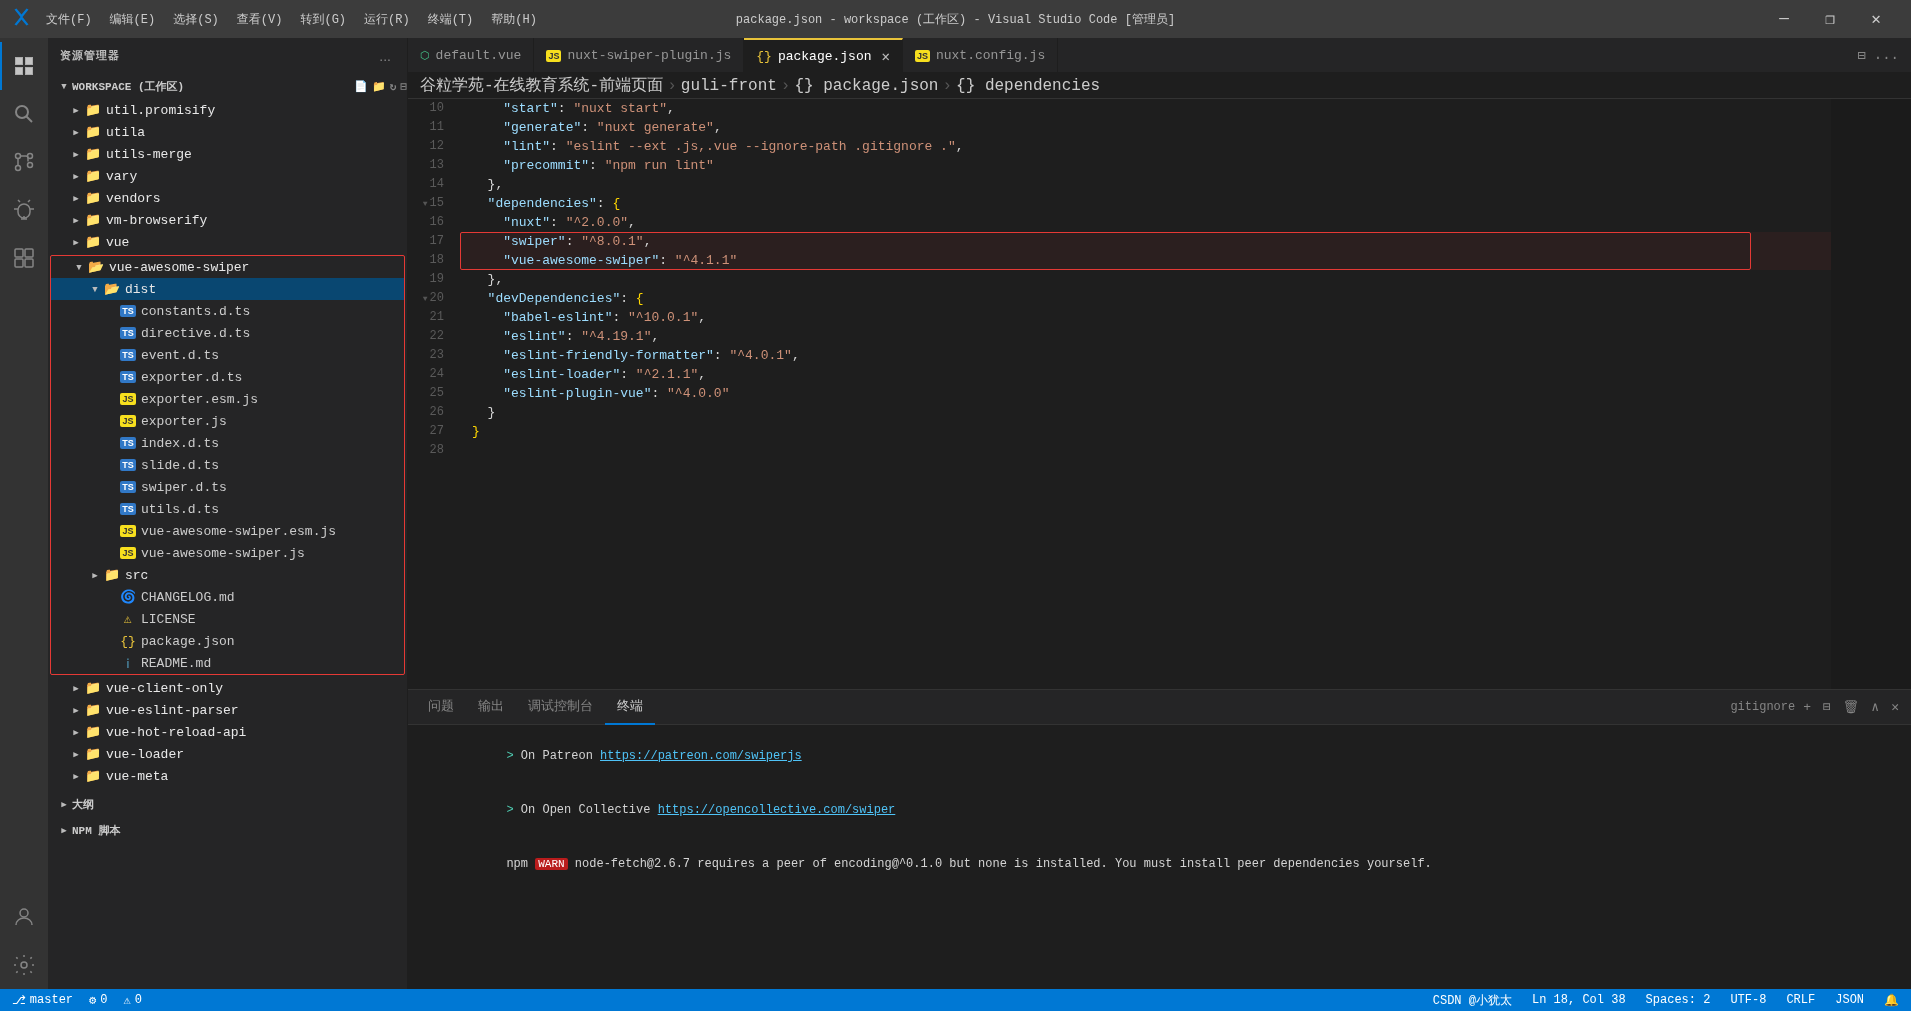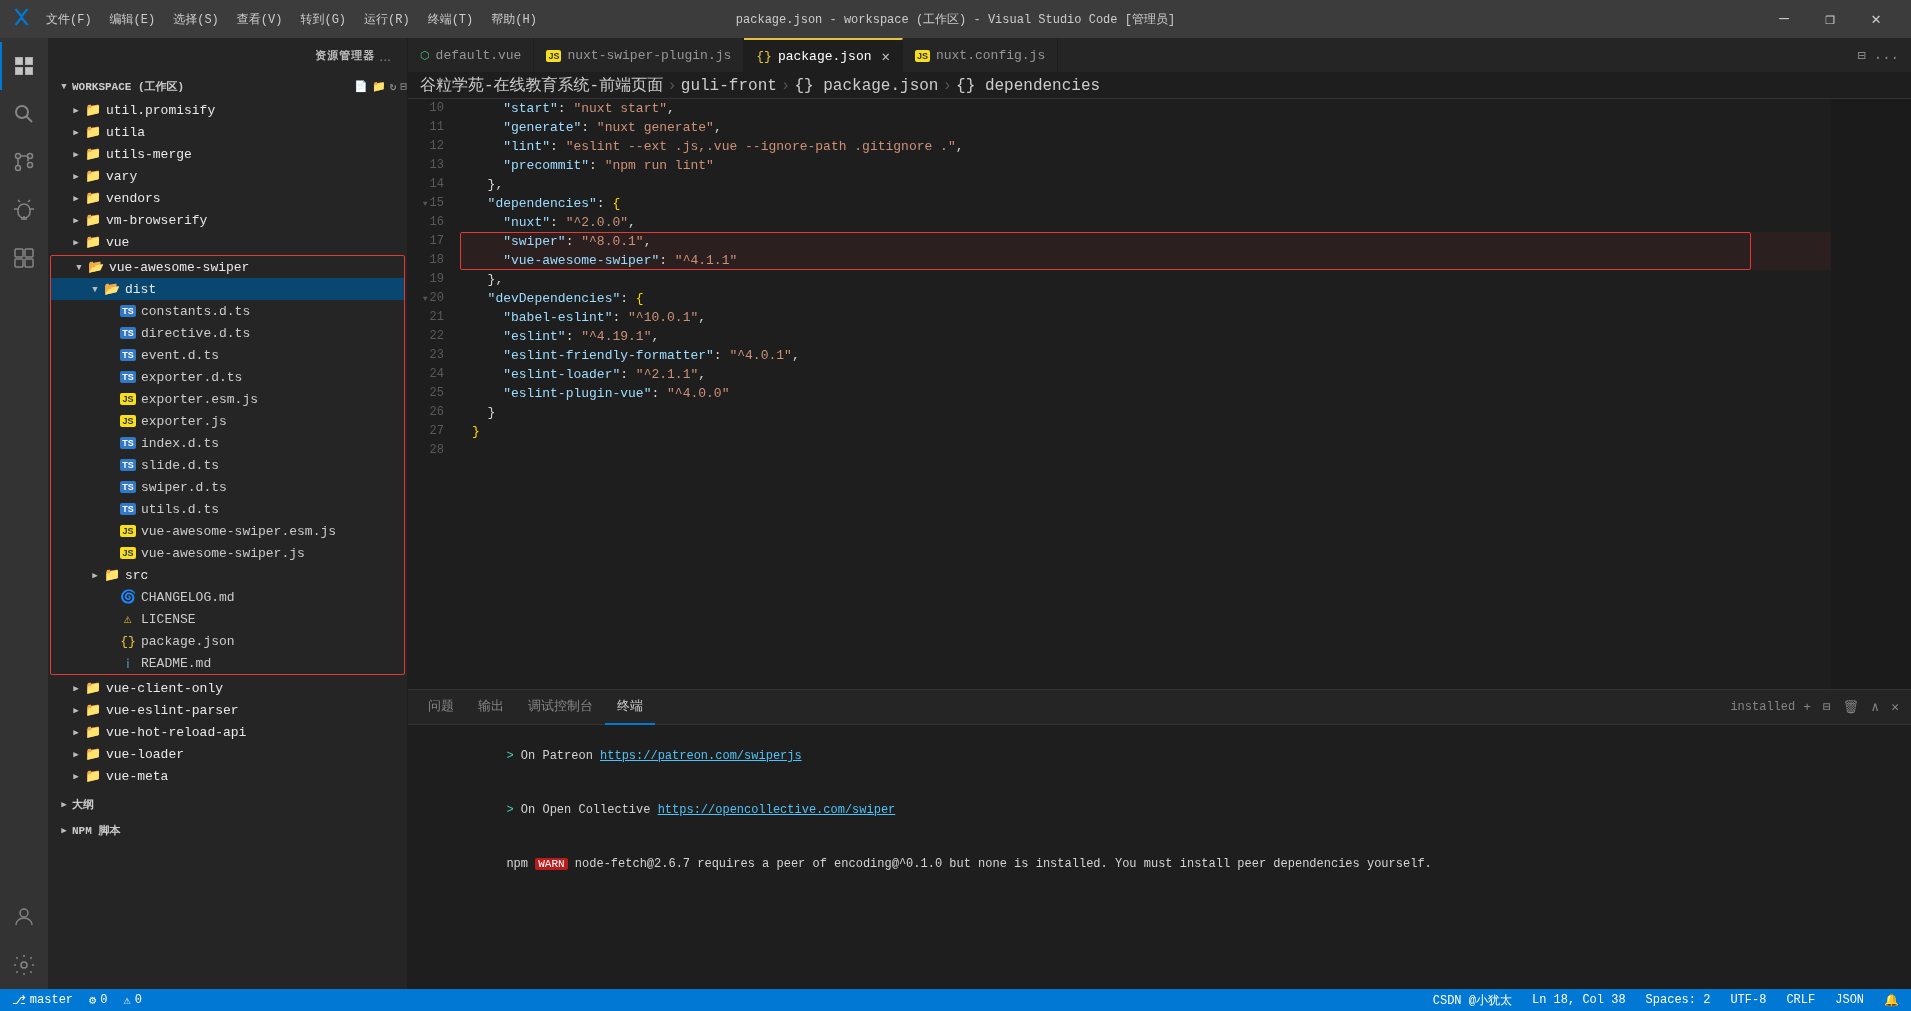--- a/index.html
+++ b/index.html
@@ -20,21 +20,21 @@
     
     
     .activity-bar { width: 48px; background: #333333; display: flex; flex-direction: column; align-items: center; padding-top: 4px; flex-shrink: 0; }
     .activity-icon { width: 48px; height: 48px; display: flex; align-items: center; justify-content: center; cursor: pointer; color: #858585; font-size: 22px; position: relative; }
     .activity-icon.active { color: #ffffff; }
     .activity-icon.active::before { content: ''; position: absolute; left: 0; top: 0; bottom: 0; width: 2px; background: #0078d4; }
     .activity-spacer { flex: 1; }
     
     
     .sidebar { width: 360px; background: #252526; display: flex; flex-direction: column; flex-shrink: 0; border-right: 1px solid #1e1e1e; }
-    .sidebar-header { display: flex; align-items: center; justify-content: flex-end; padding: 12px 12px; height: 35px; }
+    .sidebar-header { display: flex; align-items: center; justify-content: space-between; padding: 12px 12px; height: 35px; }
     .sidebar-title { font-size: 11px; font-weight: 700; text-transform: uppercase; color: #bbbbbb; letter-spacing: 1px; }
     .sidebar-actions { display: flex; gap: 4px; }
     .sidebar-action-btn { background: none; border: none; color: #858585; cursor: pointer; font-size: 14px; padding: 2px 4px; }
     
     .tree { overflow-y: auto; flex: 1; font-size: 13px; }
     .tree-item { display: flex; align-items: center; height: 22px; padding-left: 4px; cursor: pointer; white-space: nowrap; }
     .tree-item.selected { background: #094771; }
     .tree-arrow { width: 16px; display: inline-flex; align-items: center; justify-content: center; flex-shrink: 0; font-size: 10px; color: #bbb; }
     .tree-icon { width: 18px; display: inline-flex; align-items: center; justify-content: center; flex-shrink: 0; font-size: 13px; margin-right: 4px; }
     .tree-label { color: #cccccc; }
@@ -560,21 +560,21 @@
       </div>
 
       <div class="terminal-area">
         <div class="terminal-tabs">
           <div class="terminal-tab">问题</div>
           <div class="terminal-tab">输出</div>
           <div class="terminal-tab">调试控制台</div>
           <div class="terminal-tab active">终端</div>
           <div class="terminal-tab-spacer"></div>
           <div class="terminal-controls">
-            <span style="color:#858585; font-size:12px;">installed</span>
+            <span style="color:#858585; font-size:12px;">gitignore</span>
             <span class="terminal-ctrl-btn">+</span>
             <span class="terminal-ctrl-btn">⊟</span>
             <span class="terminal-ctrl-btn">🗑</span>
             <span class="terminal-ctrl-btn">∧</span>
             <span class="terminal-ctrl-btn">✕</span>
           </div>
         </div>
 
         <div class="terminal-content">
           <div class="terminal-line">

